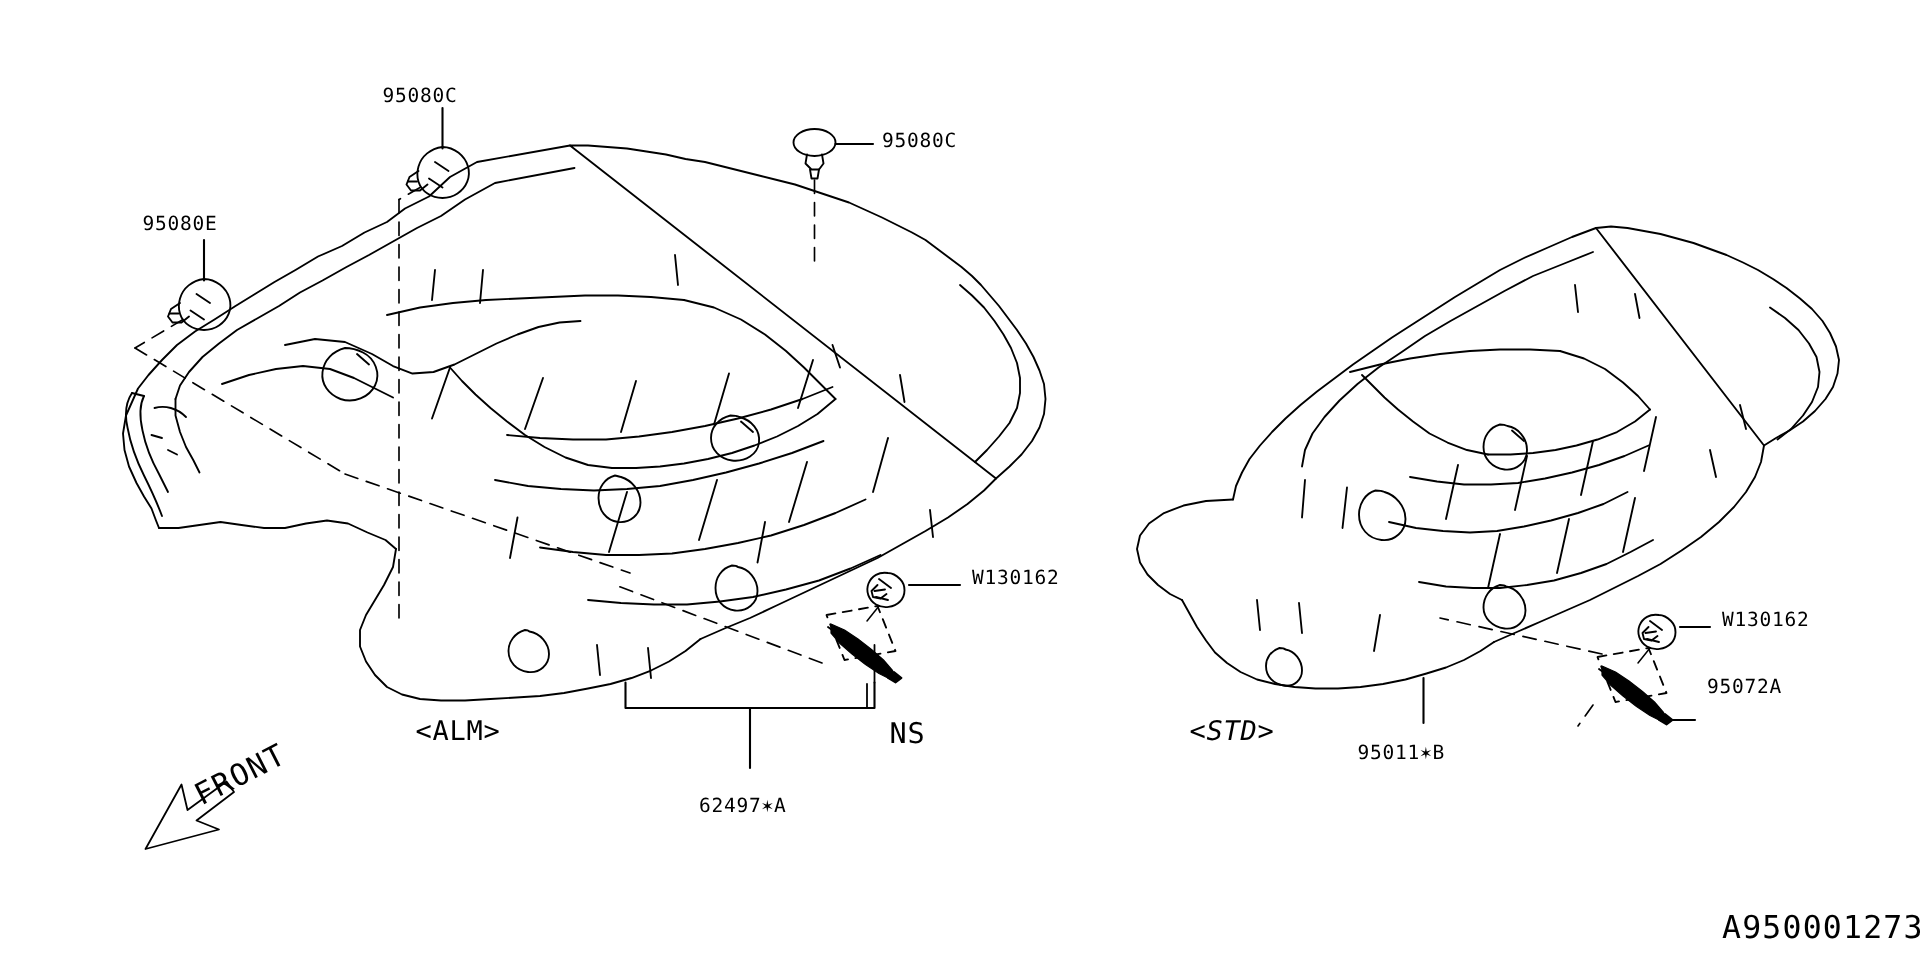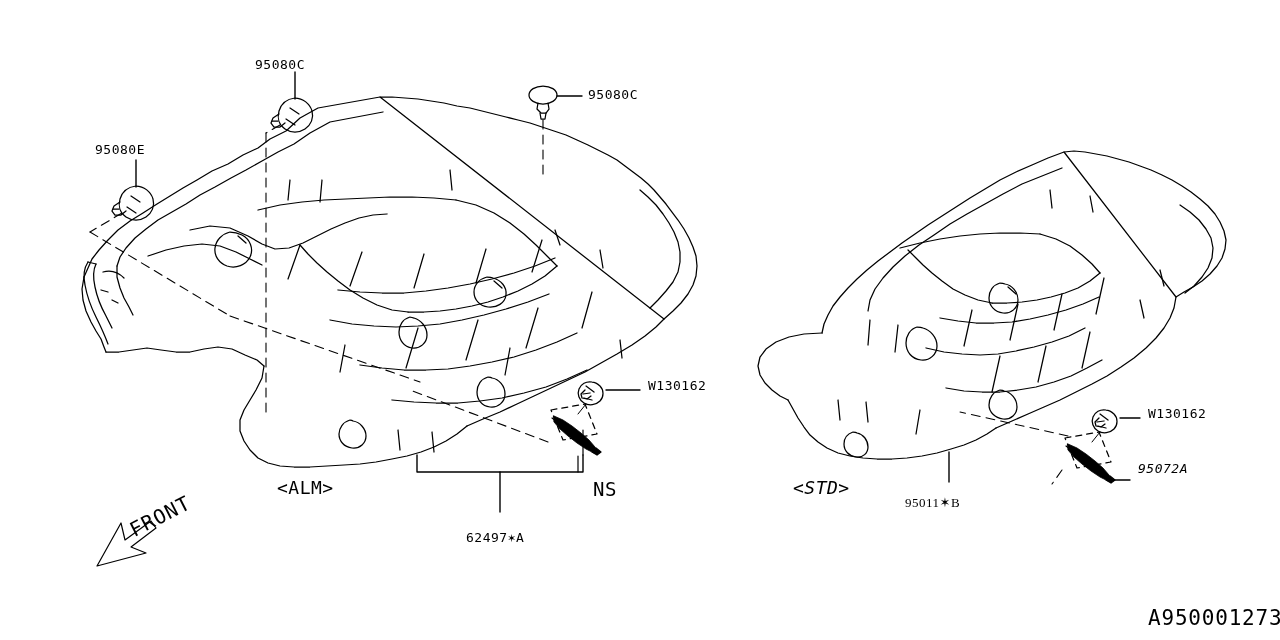--- a/index.html
+++ b/index.html
@@ -390,29 +390,29 @@
   <div class="lbl" style="left:95px; top:143px;text-align:center;">95080E</div>
 
   <div class="lbl" style="left:255px; top:58px;">95080C</div>
 
   <div class="lbl" style="left:588px; top:88px;">95080C</div>
 
   <div class="lbl" style="left:648px; top:379px;">W130162</div>
 
   <div class="lbl" style="left:1148px; top:407px;">W130162</div>
 
-  <div class="lbl" style="left:1138px; top:462px;font-style:italic;">95072A</div>
+  <div class="lbl" style="left:1138px; top:452px;">95072A</div>
 
   <div class="lbl lbl-sm" style="left:277px; top:479px;text-align:right;">&lt;ALM&gt;</div>
 
   <div class="lbl lbl-sm" style="left:793px; top:479px;font-style:italic;">&lt;STD&gt;</div>
 
   <div class="lbl lbl-ns" style="left:565px; top:480px;">NS</div>
 
   <div class="lbl" style="left:466px; top:531px;">62497✶A</div>
 
-  <div class="lbl" style="left:905px; top:496px;font-family:Liberation Serif, serif;">95011✶B</div>
+  <div class="lbl" style="left:905px; top:496px;">95011✶B</div>
 
   <div class="lbl lbl-front" style="left:131px; top:521px;">FRONT</div>
 
   <div class="lbl lbl-id" style="left:1148px; top:608px;">A950001273</div>
 
 </div>
 
 </body></html>

